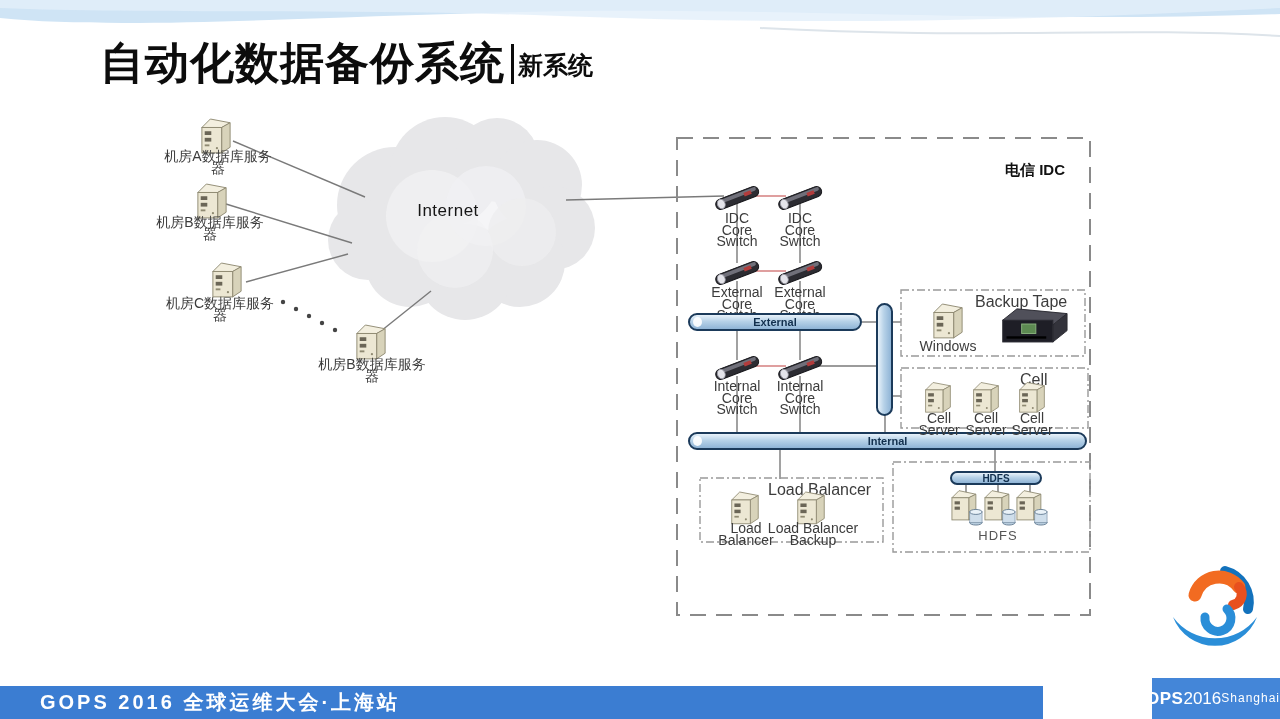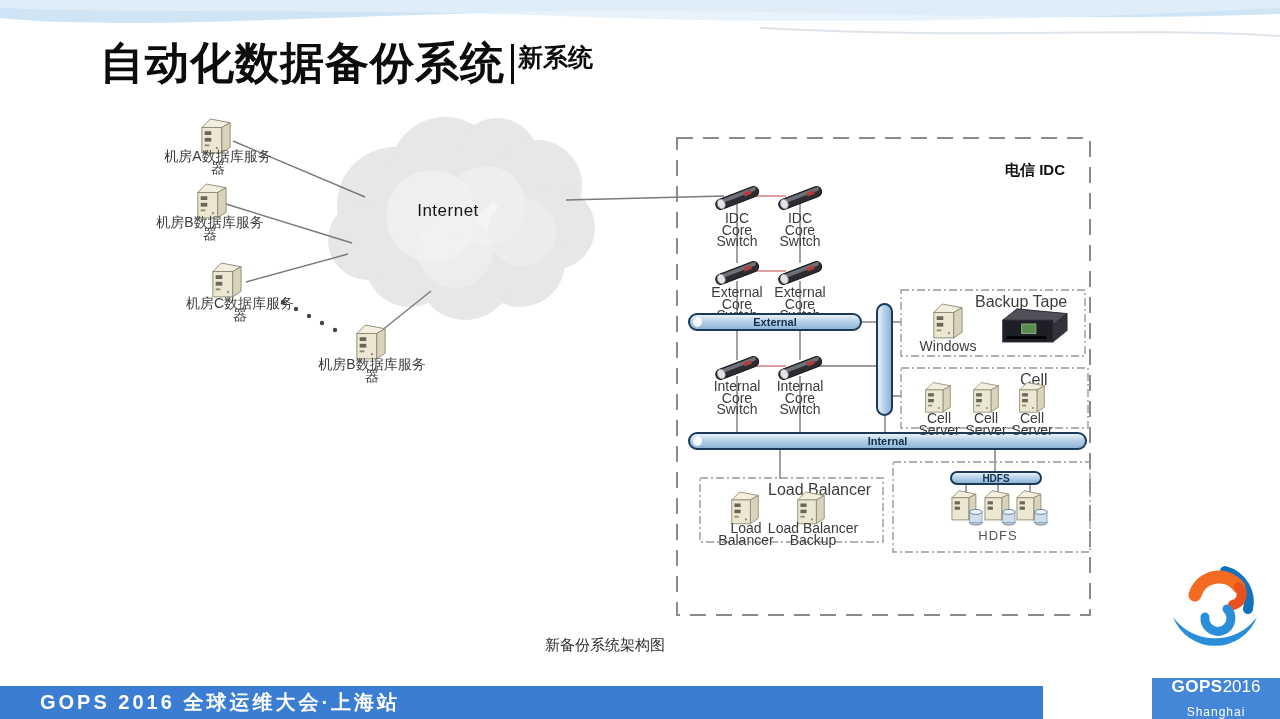--- a/index.html
+++ b/index.html
@@ -3,21 +3,21 @@
 <meta charset="utf-8">
 <style>
   html,body{margin:0;padding:0;background:#ccc;}
   .slide{position:relative;width:1280px;height:719px;background:#fff;overflow:hidden;
          font-family:"Liberation Sans",sans-serif;}
   svg.overlay{position:absolute;left:0;top:0;z-index:1;}
   
   .title-row{position:absolute;left:100px;top:40px;display:flex;align-items:flex-end;z-index:2;}
   .title-main{font-size:44px;font-weight:700;color:#0c0c0c;letter-spacing:1px;line-height:1.05;}
   .title-div{width:3px;height:40px;background:#0c0c0c;margin:0 4px 2px 6px;}
-  .title-sub{font-size:25px;font-weight:700;color:#0c0c0c;line-height:1.1;margin-bottom:15px;}
+  .title-sub{font-size:25px;font-weight:700;color:#0c0c0c;line-height:1.1;margin-bottom:7px;}
   
   .lbl{position:absolute;font-size:14px;color:#3c3c3c;text-align:center;line-height:11.5px;z-index:2;}
   .lbl span{display:block;}
   .boxlabel{position:absolute;font-size:16px;color:#3c3c3c;text-align:left;z-index:2;}
   .internet-lbl{position:absolute;font-size:17px;font-weight:400;color:#161616;text-align:center;z-index:2;letter-spacing:.5px;}
   .idc-title{position:absolute;font-size:15px;font-weight:700;color:#111;z-index:2;}
   
   .bus{position:absolute;background:linear-gradient(180deg,#e8f2fa 0%,#b7d2e8 45%,#8fb4d6 100%);
        border:2px solid #1b3a5a;border-radius:9px;display:flex;align-items:center;justify-content:center;
        font-size:11px;font-weight:700;color:#12304e;box-sizing:border-box;z-index:2;}
@@ -27,21 +27,21 @@
        border:2px solid #1b3a5a;border-radius:9px;box-sizing:border-box;z-index:2;}
   
   .icon{position:absolute;z-index:2;}
   .sw{transform:rotate(-21deg);}
   
   .caption{position:absolute;left:470px;top:636px;width:270px;text-align:center;font-size:15px;color:#2e2e2e;z-index:2;}
   .footer{position:absolute;left:0;top:686px;width:1043px;height:33px;background:#3b7dd2;z-index:3;
           display:flex;align-items:center;}
   .footer-text{margin-left:40px;font-size:20px;font-weight:700;color:#fff;letter-spacing:3px;}
   .badge{position:absolute;left:1152px;top:678px;width:128px;height:41px;background:#4486d8;z-index:4;
-         display:flex;flex-direction:column;align-items:center;justify-content:space-between;line-height:1.05;}
+         display:flex;align-items:center;justify-content:flex-end;line-height:1.05;}
   .badge-line1{color:#fff;font-size:17px;}
   .badge-line1 .b{font-weight:700;letter-spacing:.5px;}
   .badge-line2{color:#fff;font-size:12px;font-weight:400;letter-spacing:1px;}
   .logo-swirl{position:absolute;left:1160px;top:550px;z-index:3;}
 </style>
 </head>
 <body>
 
 <svg width="0" height="0" style="position:absolute" aria-hidden="true">
   <defs>
@@ -167,21 +167,21 @@
   <div class="lbl" style="left:158px;top:151px;width:120px">机房A数据库服务器</div>
 
   <svg class="icon" style="left:196px;top:181px" width="32" height="38">
       <use href="#sym-server"></use>
     </svg>
   <div class="lbl" style="left:150px;top:217px;width:120px">机房B数据库服务器</div>
 
   <svg class="icon" style="left:211px;top:260px" width="32" height="38">
       <use href="#sym-server"></use>
     </svg>
-  <div class="lbl" style="left:180px;top:298px;width:120px">机房C数据库服务器</div>
+  <div class="lbl" style="left:160px;top:298px;width:120px">机房C数据库服务器</div>
 
   <svg class="icon" style="left:355px;top:322px" width="32" height="38">
       <use href="#sym-server"></use>
     </svg>
   <div class="lbl" style="left:312px;top:359px;width:120px">机房B数据库服务器</div>
 
   <div class="idc-title" style="left:1005px;top:161px">电信 IDC</div>
 
   <svg class="icon sw" style="left:713px;top:189px" width="48" height="17">
       <use href="#sym-switch"></use>
@@ -279,21 +279,20 @@
       <use href="#sym-hdfsnode"></use>
     </svg>
   <svg class="icon" style="left:983px;top:488px" width="34" height="39">
       <use href="#sym-hdfsnode"></use>
     </svg>
   <svg class="icon" style="left:1015px;top:488px" width="34" height="39">
       <use href="#sym-hdfsnode"></use>
     </svg>
   <div class="lbl" style="left:956px;top:530px;width:84px;font-size:13px;letter-spacing:1px;color:#555">HDFS</div>
 
-  <div class="caption">新备份系统架构图</div>
 
   <div class="footer">
     <span class="footer-text">GOPS 2016 全球运维大会·上海站</span>
   </div>
 
   <svg class="logo-swirl" width="110" height="110" viewBox="-55 -55 110 110">
     <path d="M -42 12 A 45 45 0 0 0 42 12 A 52 52 0 0 1 -42 12 Z" fill="#2a8ed8"></path>
     <path d="M 10 -34 A 32 32 0 0 1 33 4" stroke="#1372bc" stroke-width="10" fill="none" stroke-linecap="round"></path>
     <path d="M -20 -10 A 25 25 0 0 1 24 -18" stroke="#f26b21" stroke-width="13" fill="none" stroke-linecap="round"></path>
     <path d="M 24 -18 A 11 11 0 0 1 18 0" stroke="#e8501e" stroke-width="10" fill="none" stroke-linecap="round"></path>

